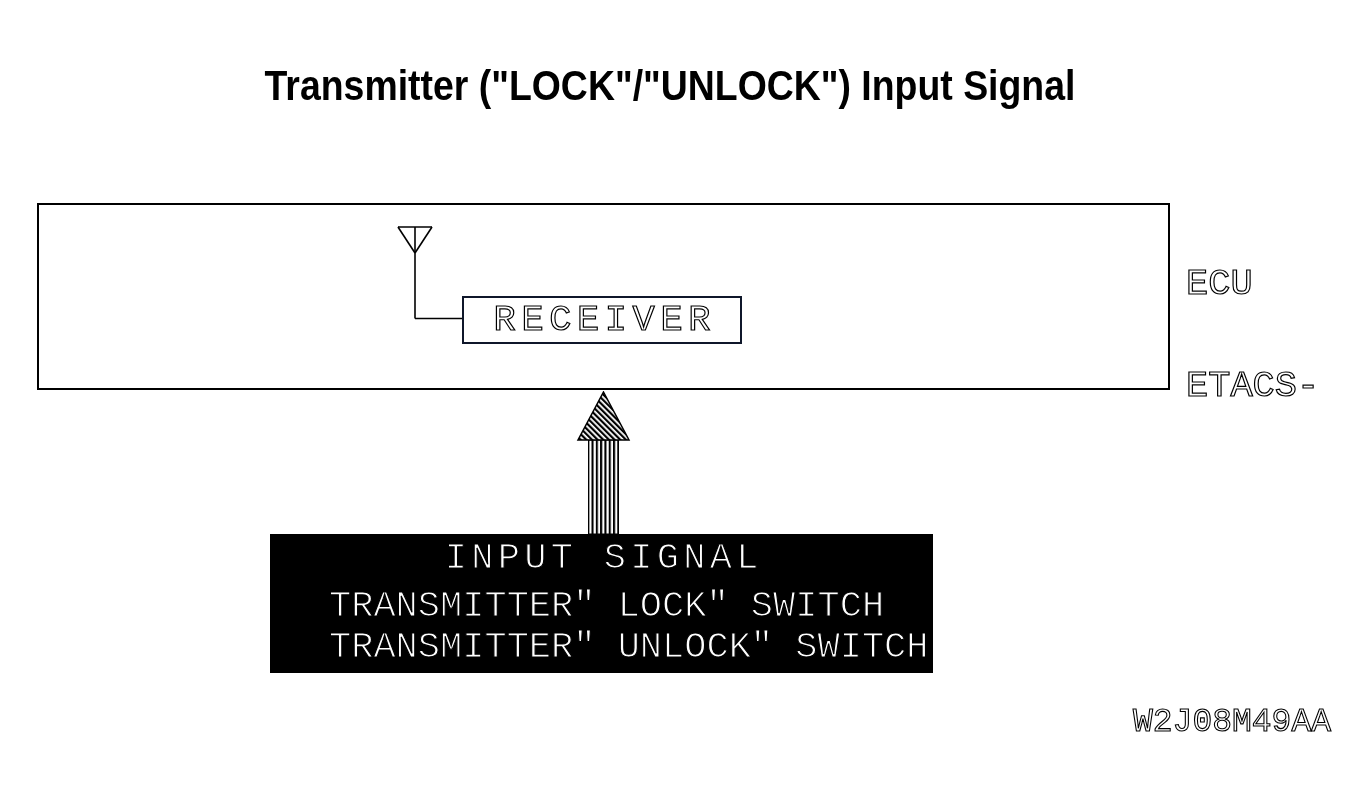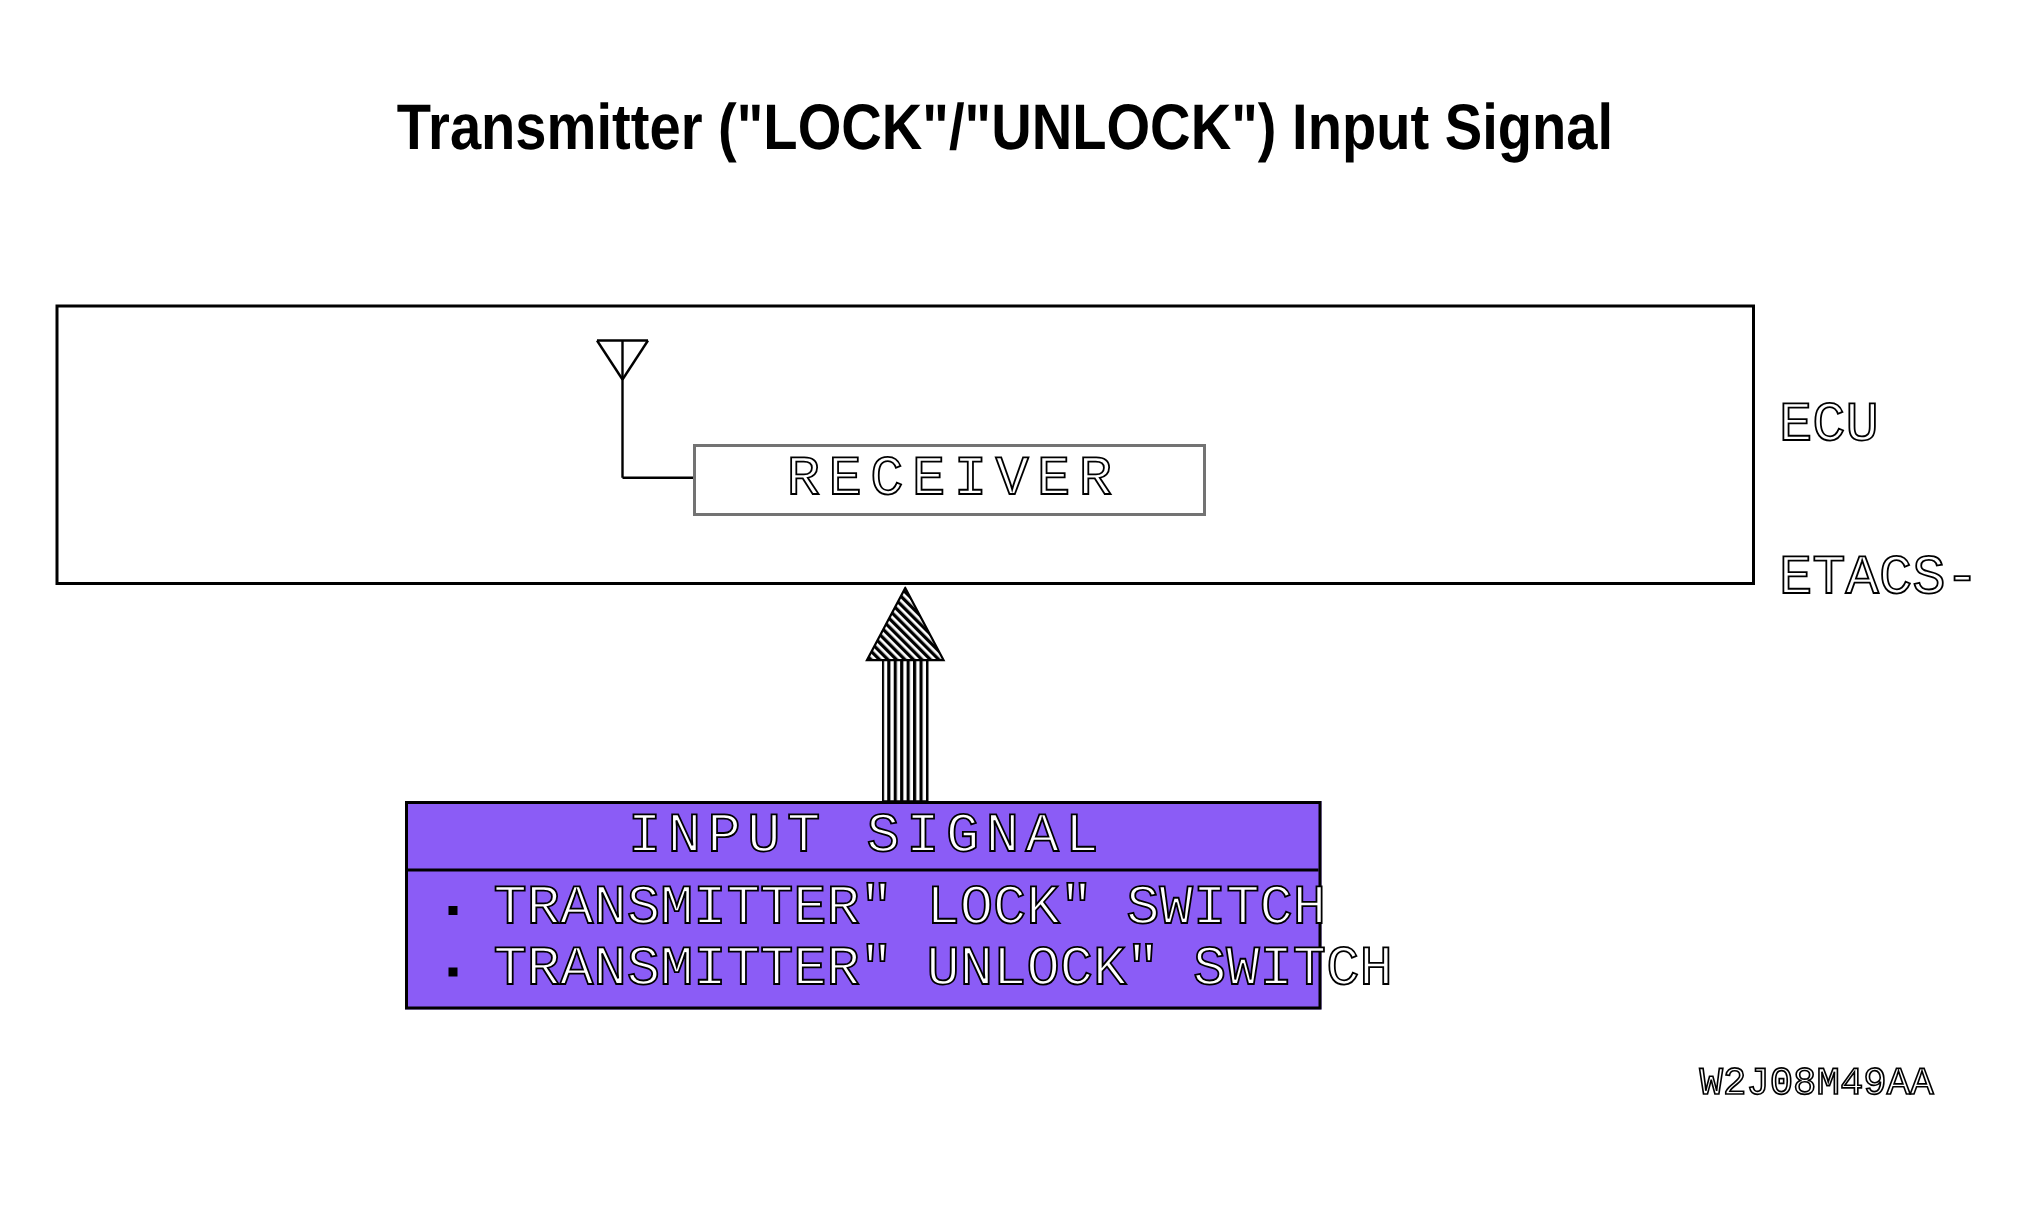--- a/index.html
+++ b/index.html
@@ -55,41 +55,41 @@
   }
 
   .antenna-svg {
     position: absolute;
     left: 396px; top: 225px;
   }
 
   .receiver-box {
     position: absolute;
     left: 462px; top: 296px;
-    width: 342px; height: 48px;
-    border: 2px solid #737373;
+    width: 280px; height: 48px;
+    border: 2px solid #0f172a;
     display: flex;
     align-items: center;
     justify-content: center;
     font-size: 37px;
     letter-spacing: 5.6px;
     text-indent: 5.6px;
   }
 
   .arrow-svg {
     position: absolute;
     left: 570px; top: 391px;
   }
 
   .input-box {
     position: absolute;
     left: 270px; top: 534px;
-    width: 611px; height: 139px;
+    width: 663px; height: 139px;
     border: 2px solid #000;
-    background: #8b5cf6;
+    background: #000000;
   }
   .input-box-header {
     height: 45px;
     border-bottom: 2px solid #000;
     display: flex;
     align-items: center;
     justify-content: center;
     font-size: 37px;
     letter-spacing: 4.3px;
     text-indent: 4.3px;
@@ -110,21 +110,21 @@
     flex: 0 0 auto;
   }
   .input-item .plotter {
     font-size: 37px;
     line-height: 41px;
   }
 
   .figure-code {
     position: absolute;
     left: 1133px; top: 707px;
-    font-size: 26px;
+    font-size: 33px;
     line-height: 31px;
     -webkit-text-stroke: 1.1px #000000;
   }
 </style>
 </head>
 <body>
 
 <div>
 
   <div class="page-title">

